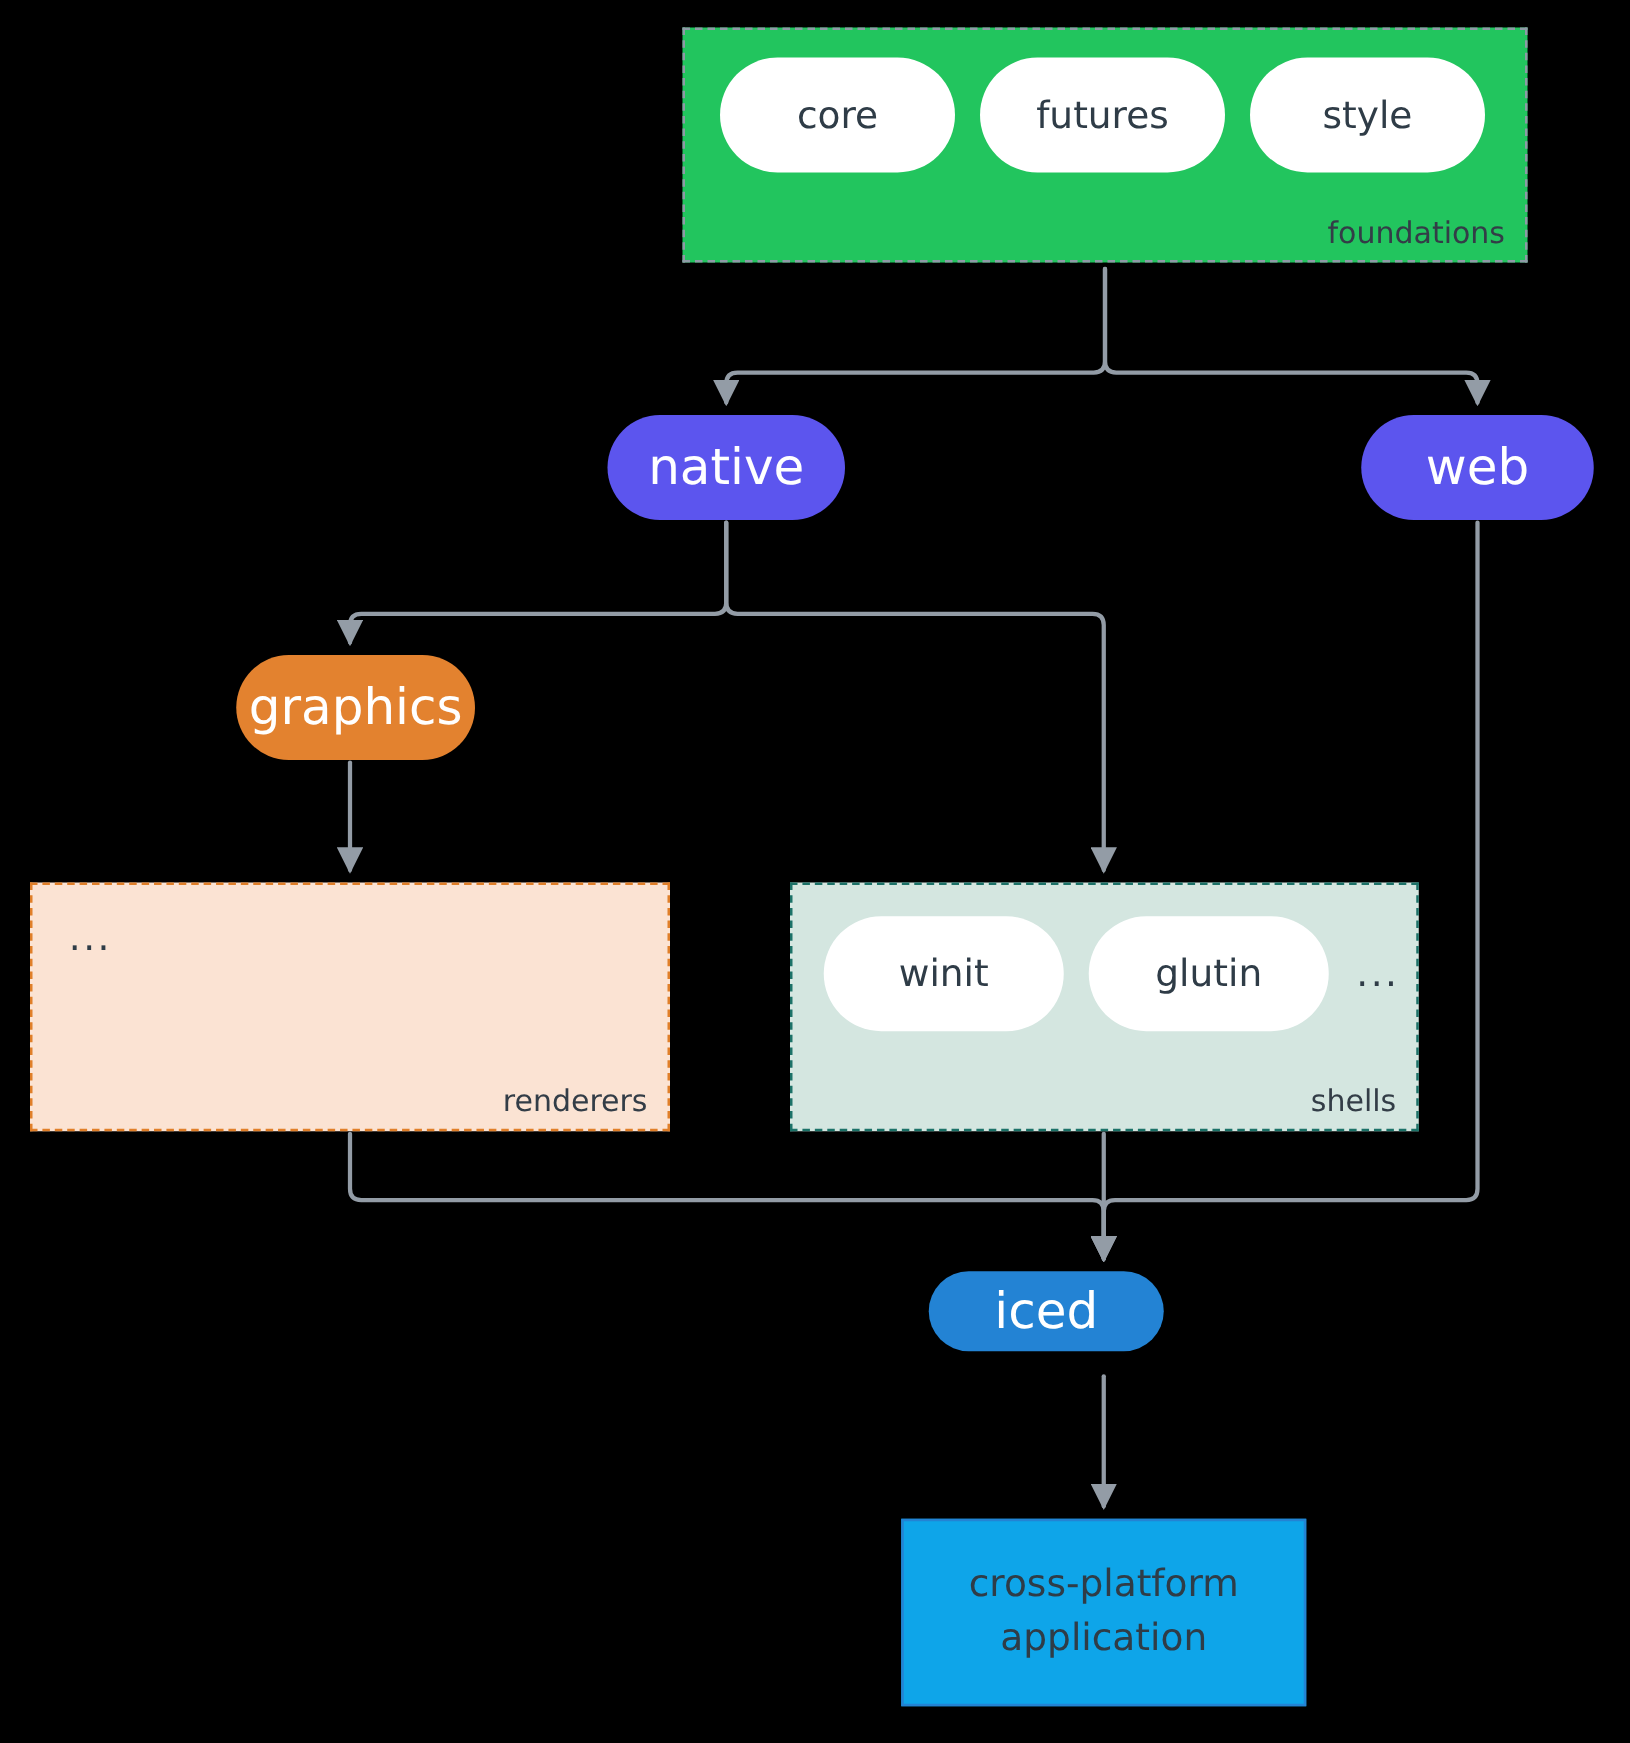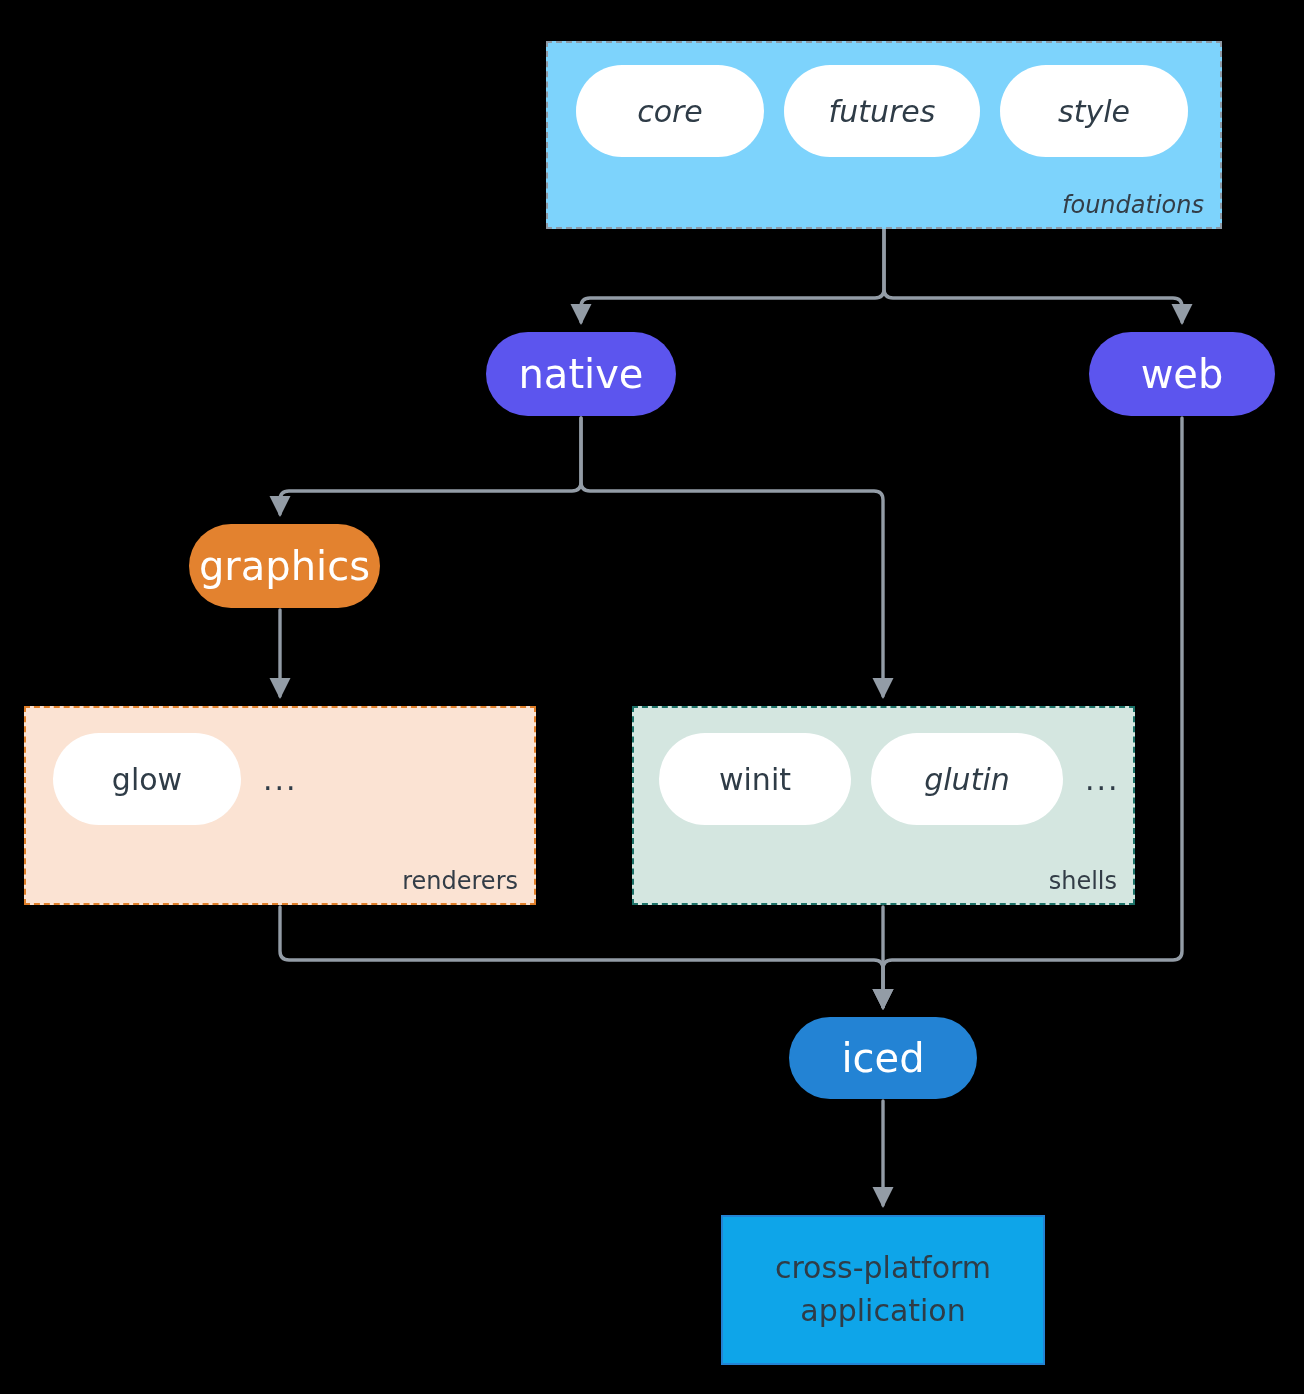--- a/index.html
+++ b/index.html
@@ -39,25 +39,24 @@
   }
   .group-items {
     position: absolute;
     left: 0; top: 0;
     display: flex;
     align-items: center;
     gap: 20px;
   }
 
   .g-foundations {
-    left: 546px; top: 41px;
+    left: 546px; top: 22px;
     width: 676px; height: 188px;
-    background: #7dd3fc;
+    background: #22c55e;
     border: 2px dashed #8e9aa6;
-    font-style: italic;
   }
   .g-foundations .group-items { left: 28px; top: 22px; }
 
   .g-renderers {
     left: 24px; top: 706px;
     width: 512px; height: 199px;
     background: #fbe3d3;
     border: 2px dashed #e07f29;
   }
   .g-renderers .group-items { left: 27px; top: 25px; }
@@ -81,21 +80,21 @@
     justify-content: center;
     font-size: 30px;
     color: #2f3c47;
   }
   .pw-core    { width: 188px; }
   .pw-futures { width: 196px; }
   .pw-style   { width: 188px; }
   .pw-wgpu    { width: 188px; }
   .pw-glow    { width: 188px; }
   .pw-winit   { width: 192px; }
-  .pw-glutin  { width: 192px; font-style: italic; }
+  .pw-glutin  { width: 192px; }
 
   .ellipsis {
     font-size: 30px;
     color: #2f3c47;
     letter-spacing: 2px;
     padding-left: 2px;
   }
 
   
   .node {
@@ -105,21 +104,21 @@
     align-items: center;
     justify-content: center;
     border-radius: 999px;
     color: #ffffff;
     font-size: 40px;
     white-space: nowrap;
   }
   .n-native   { left: 486px;  top: 332px;  width: 190px; height: 84px; background: #5c55ee; }
   .n-web      { left: 1089px; top: 332px;  width: 186px; height: 84px; background: #5c55ee; }
   .n-graphics { left: 189px;  top: 524px;  width: 191px; height: 84px; background: #e3822f; }
-  .n-iced     { left: 789px;  top: 1017px; width: 188px; height: 82px; background: #2383d4; }
+  .n-iced     { left: 743px;  top: 1017px; width: 188px; height: 64px; background: #2383d4; }
 
   .n-rect {
     position: absolute;
     box-sizing: border-box;
     display: flex;
     flex-direction: column;
     align-items: center;
     justify-content: center;
     font-size: 30px;
     line-height: 1.42;
@@ -171,21 +170,20 @@
     <div class="group-items">
       <div class="pill-white pw-core">core</div>
       <div class="pill-white pw-futures">futures</div>
       <div class="pill-white pw-style">style</div>
     </div>
     <div class="group-label">foundations</div>
   </div>
 
   <div class="group g-renderers">
     <div class="group-items">
-      <div class="pill-white pw-glow">glow</div>
       <div class="ellipsis">...</div>
     </div>
     <div class="group-label">renderers</div>
   </div>
 
   <div class="group g-shells">
     <div class="group-items">
       <div class="pill-white pw-winit">winit</div>
       <div class="pill-white pw-glutin">glutin</div>
       <div class="ellipsis">...</div>

